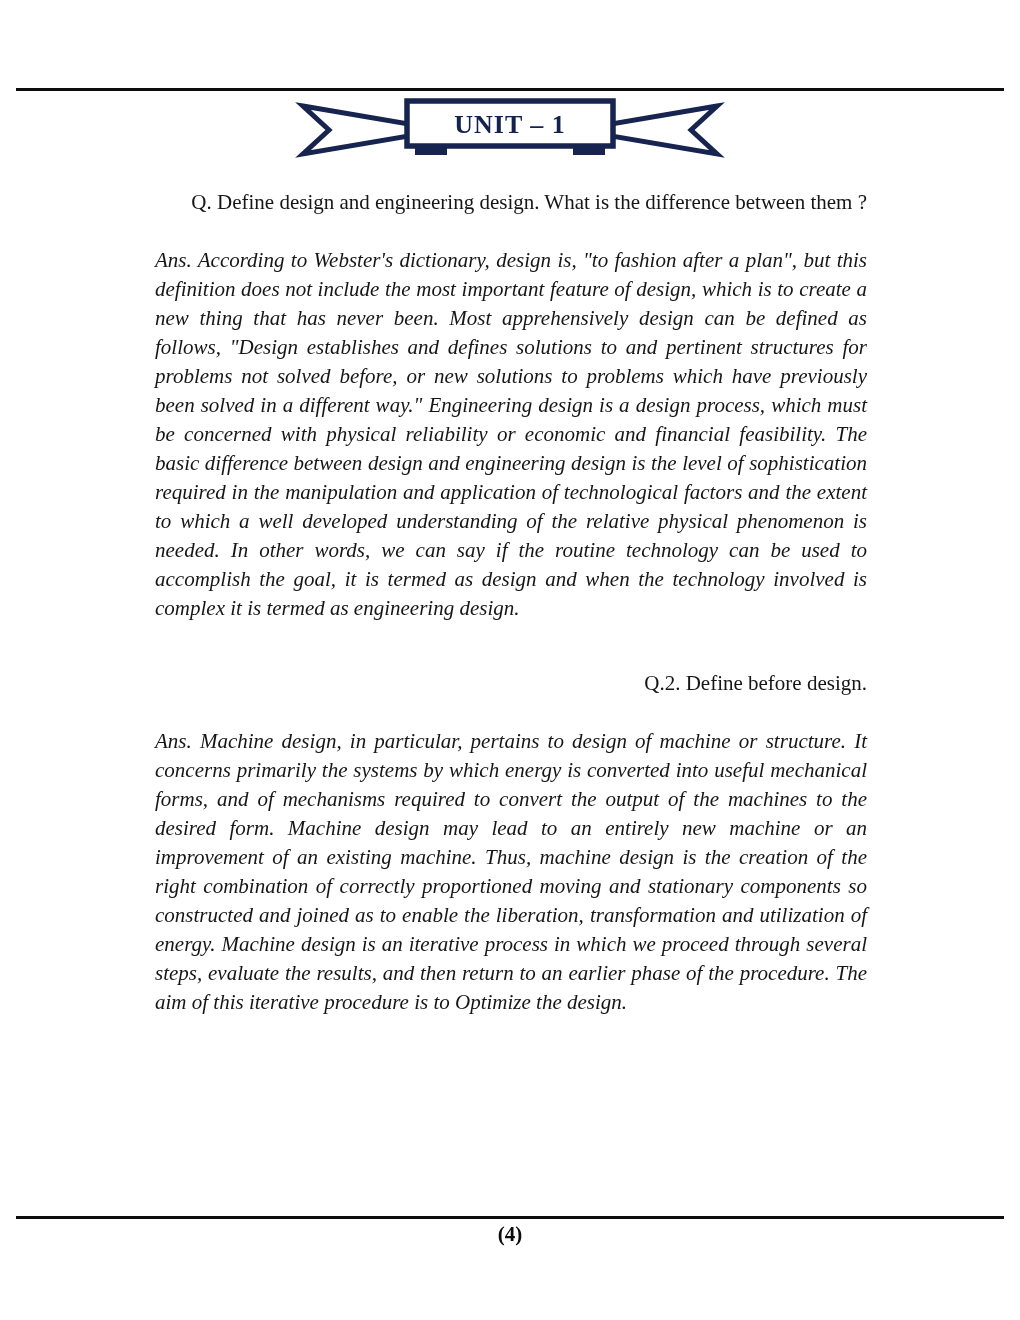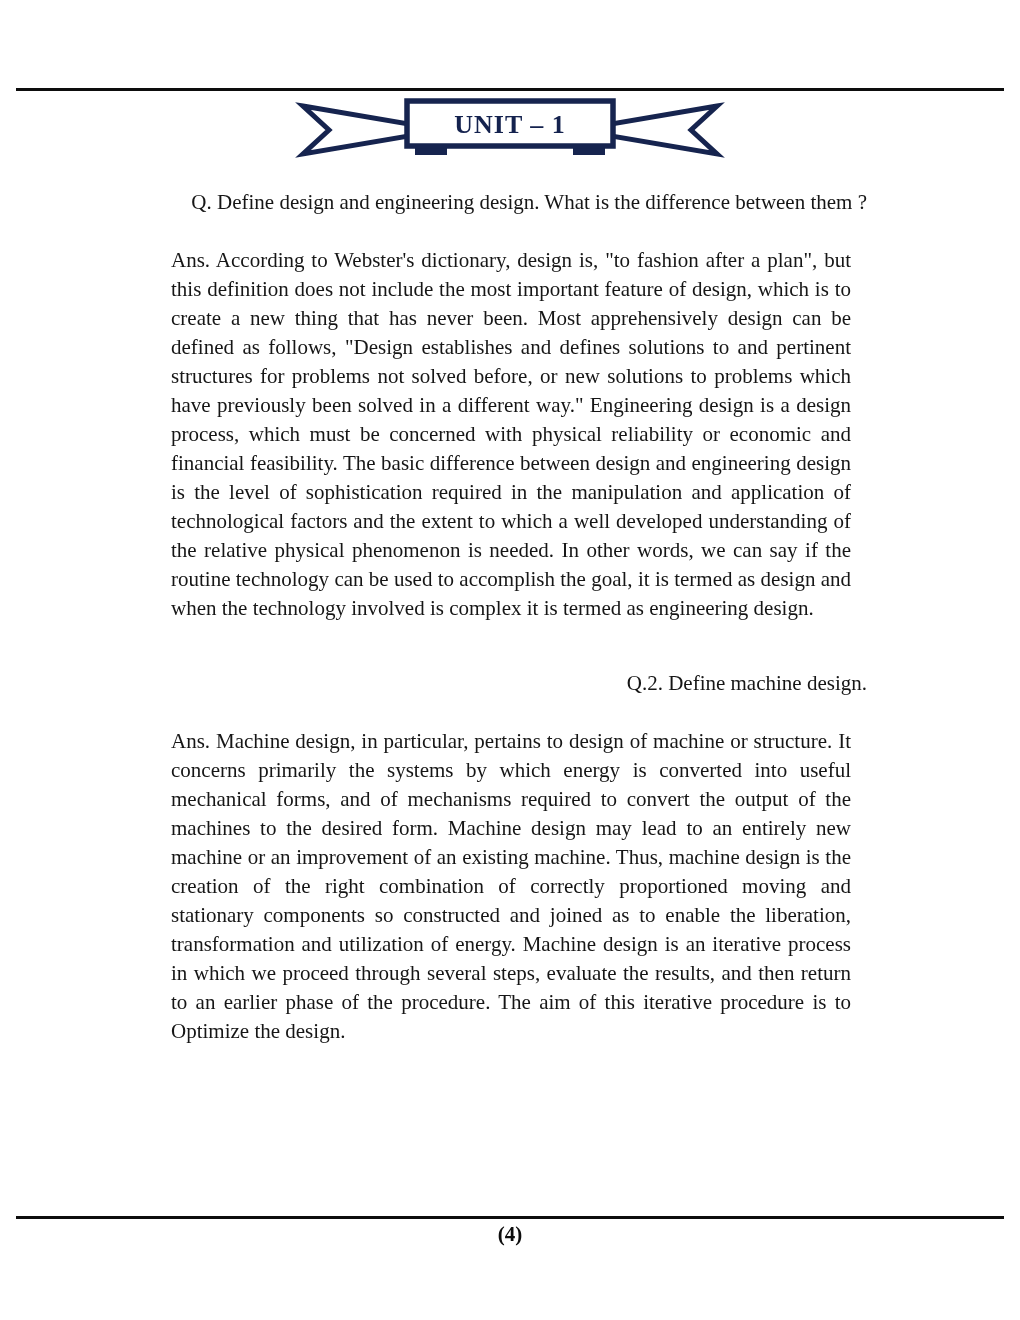--- a/index.html
+++ b/index.html
@@ -49,22 +49,23 @@
     left: 155px;
     width: 712px;
     font-size: 21px;
     line-height: 29px;
   }
   .question {
     margin: 0 0 29px 0;
     text-align: right;
   }
   .answer {
-    margin: 16px;
+    margin: 0;
     text-align: justify;
+    font-style: italic;
   }
   .qa-block + .qa-block { margin-top: 46px; }
 
   .footer {
     position: absolute;
     top: 1222px;
     left: 0;
     width: 100%;
     text-align: center;
     font-weight: bold;
@@ -95,21 +96,21 @@
   </div>
 
   <div class="content">
 
     <div class="qa-block">
       <p class="question">Q. Define design and engineering design. What is the difference between them ?</p>
       <p class="answer">Ans. According to Webster's dictionary, design is, "to fashion after a plan", but this definition does not include the most important feature of design, which is to create a new thing that has never been. Most apprehensively design can be defined as follows, "Design establishes and defines solutions to and pertinent structures for problems not solved before, or new solutions to problems which have previously been solved in a different way." Engineering design is a design process, which must be concerned with physical reliability or economic and financial feasibility. The basic difference between design and engineering design is the level of sophistication required in the manipulation and application of technological factors and the extent to which a well developed understanding of the relative physical phenomenon is needed. In other words, we can say if the routine technology can be used to accomplish the goal, it is termed as design and when the technology involved is complex it is termed as engineering design.</p>
     </div>
 
     <div class="qa-block">
-      <p class="question">Q.2. Define machine design.</p>
+      <p class="question">Q.2. Define before design.</p>
       <p class="answer">Ans. Machine design, in particular, pertains to design of machine or structure. It concerns primarily the systems by which energy is converted into useful mechanical forms, and of mechanisms required to convert the output of the machines to the desired form. Machine design may lead to an entirely new machine or an improvement of an existing machine. Thus, machine design is the creation of the right combination of correctly proportioned moving and stationary components so constructed and joined as to enable the liberation, transformation and utilization of energy. Machine design is an iterative process in which we proceed through several steps, evaluate the results, and then return to an earlier phase of the procedure. The aim of this iterative procedure is to Optimize the design.</p>
     </div>
 
   </div>
 
   <div class="rule rule-bottom"></div>
 
   <div class="footer">(4)</div>
 
 </div>

